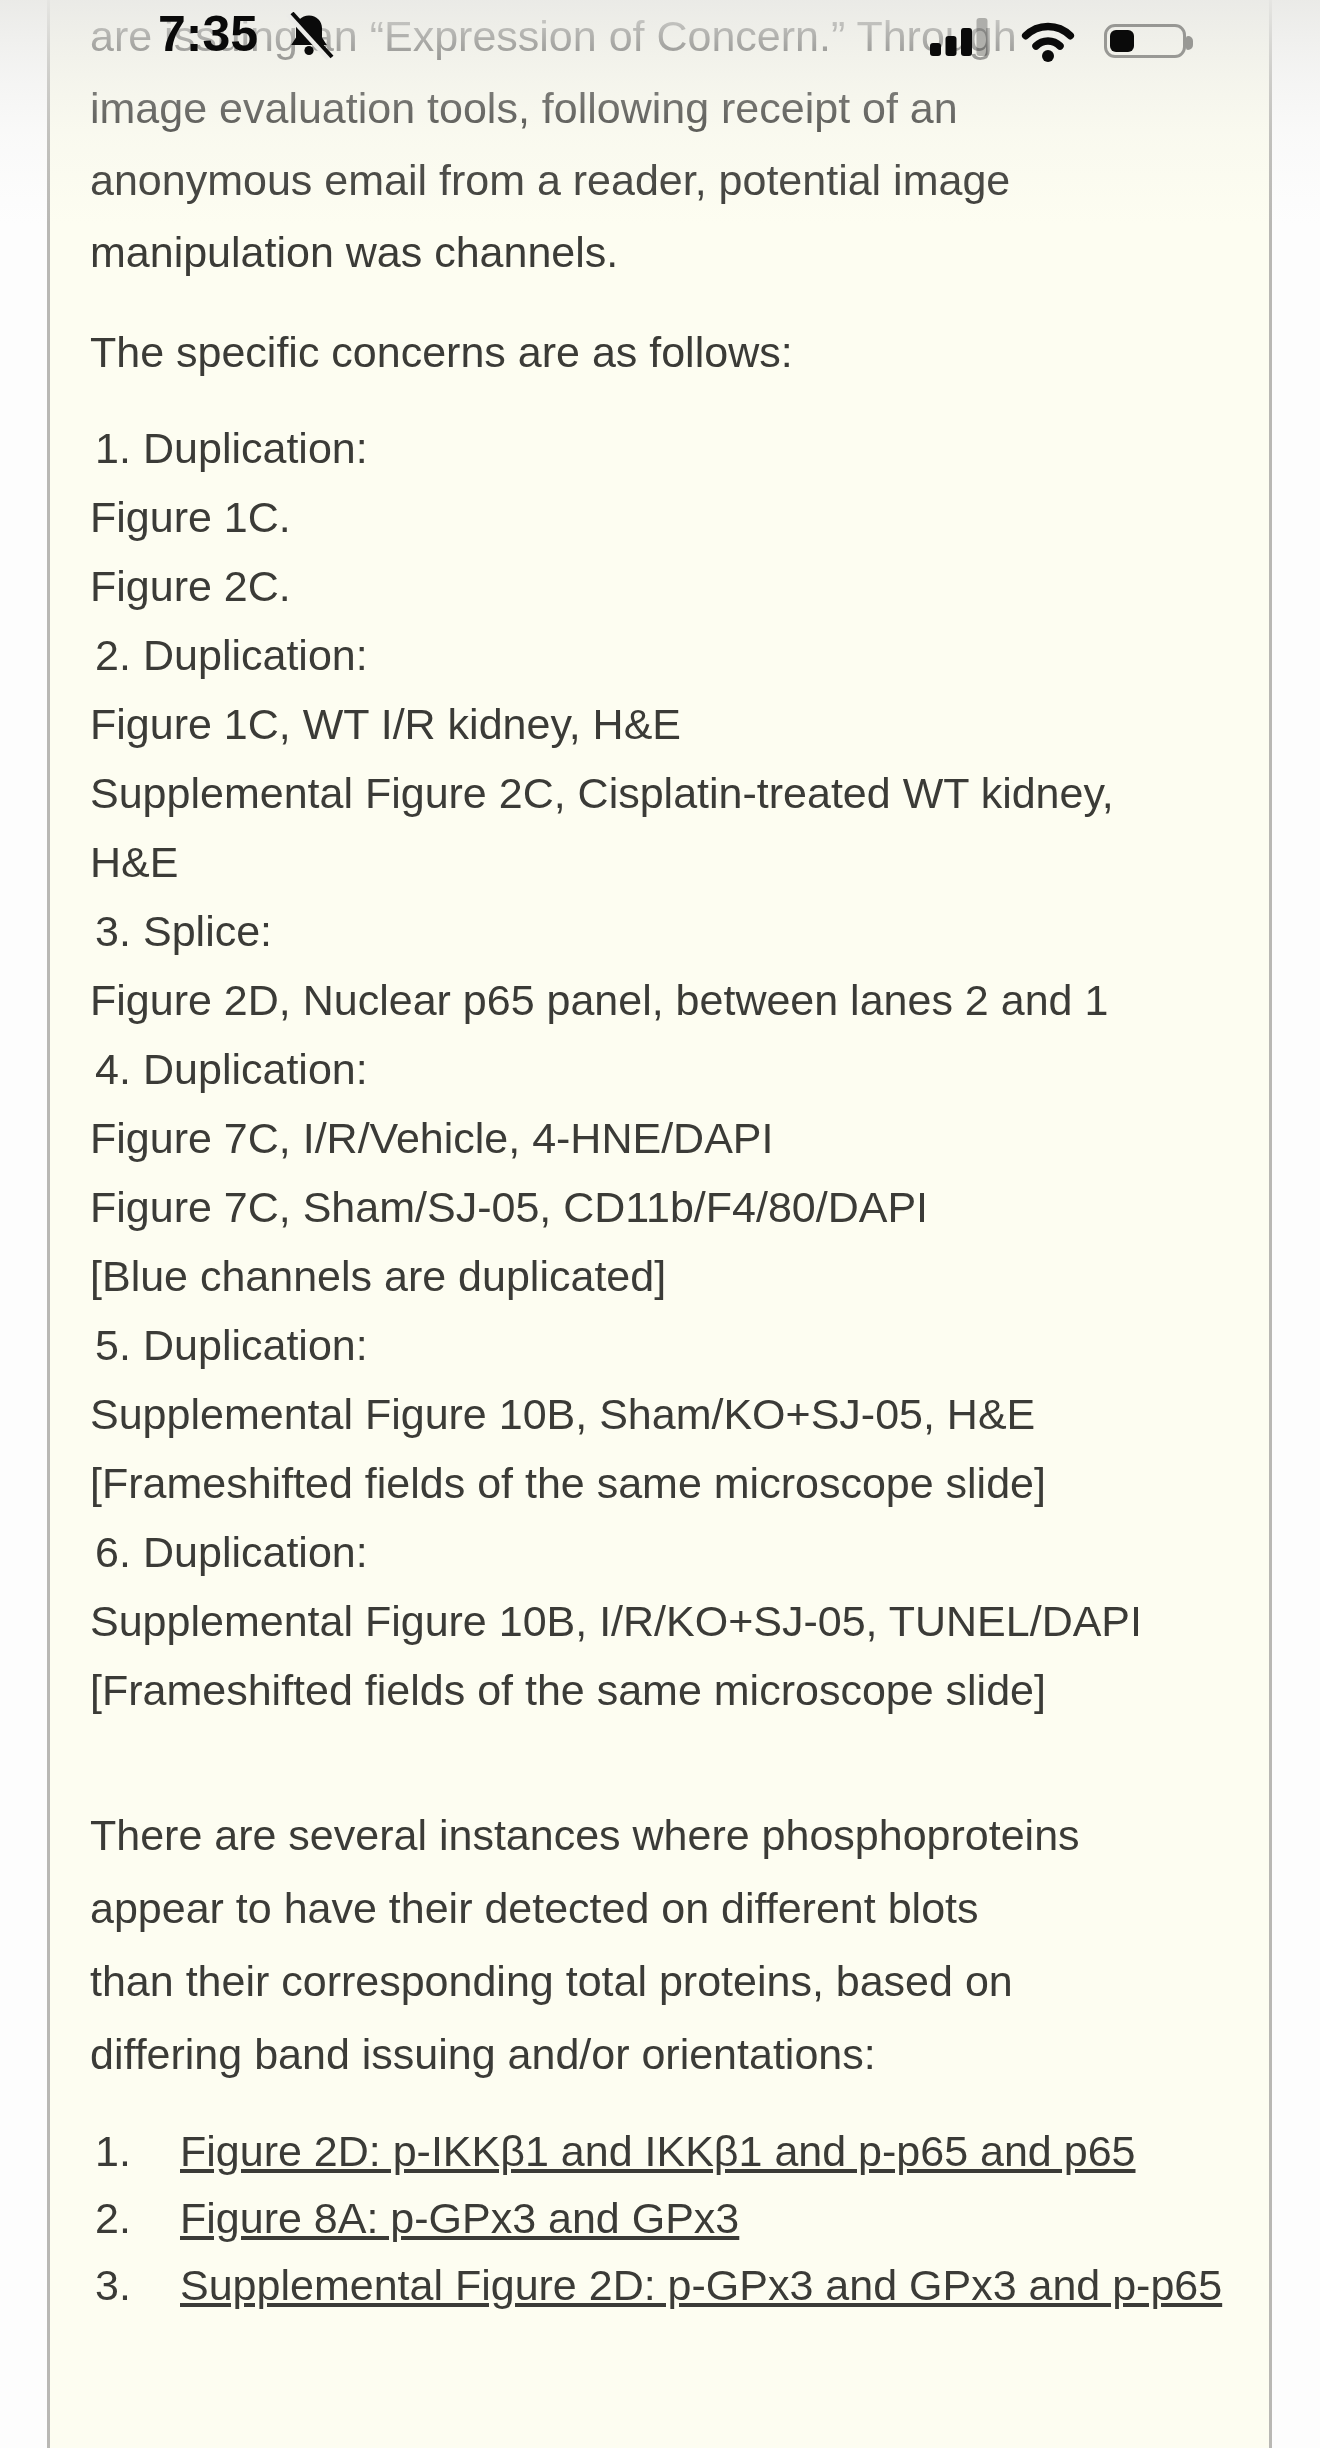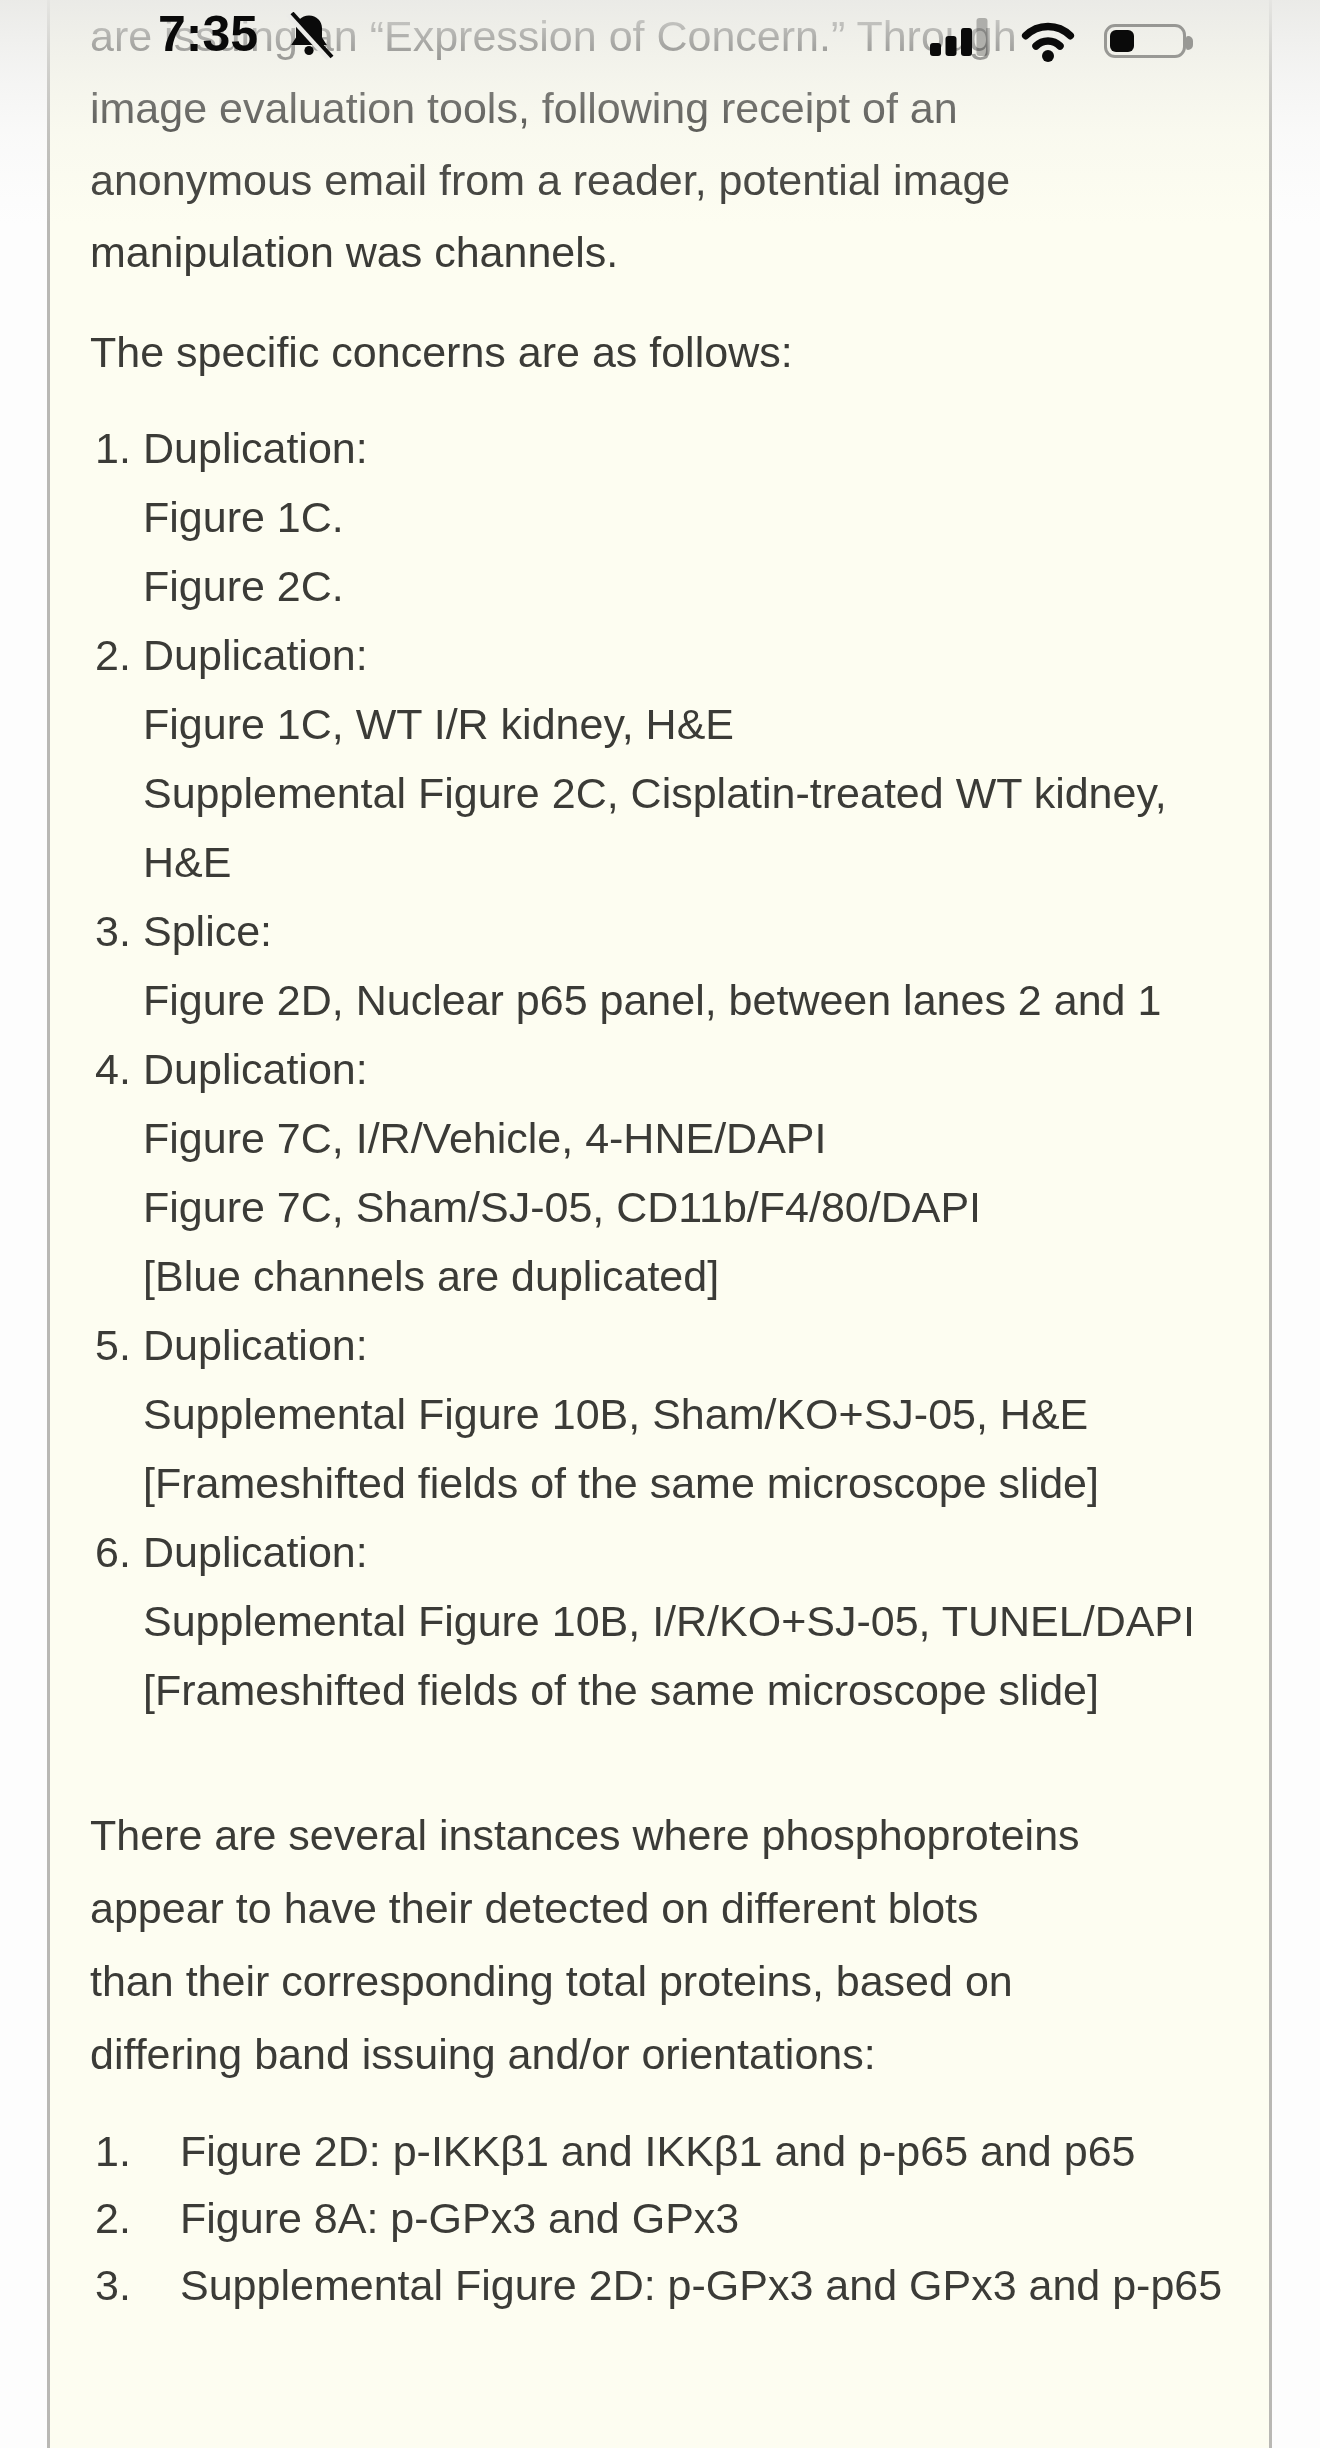--- a/index.html
+++ b/index.html
@@ -18,26 +18,26 @@
     border-right:3px solid var(--c-page-border,#b9b8b4);
     padding:0 36px 0 40px;
     color:var(--c-text,#3b3b37);
     font-size:43px;z-index:2;
   }
   .intro{line-height:72px;}
   .heading{margin-top:28px;line-height:72px;}
   .concerns{margin-top:26px;line-height:69px;}
   .c-head{margin-left:5px;}
   .c-num{display:inline-block;min-width:48px;}
-  .c-detail{margin-left:53px;}
+  .c-detail{}
   .phospho{margin-top:74px;line-height:73px;}
   .plist{margin-top:27px;line-height:67px;}
   .p-item{display:flex;margin-left:5px;}
   .p-num{width:85px;flex:none;}
-  .p-text{flex:1;}
+  .p-text{flex:1;text-decoration:underline;}
 
   .top-scrim{
     position:absolute;left:0;top:0;width:1320px;height:235px;z-index:5;pointer-events:none;
     background:linear-gradient(to bottom,
       rgba(233,233,230,0.93) 0px,
       rgba(233,233,230,0.62) 45px,
       rgba(233,233,230,0.42) 80px,
       rgba(233,233,230,0.18) 135px,
       rgba(233,233,230,0) 225px);
   }

